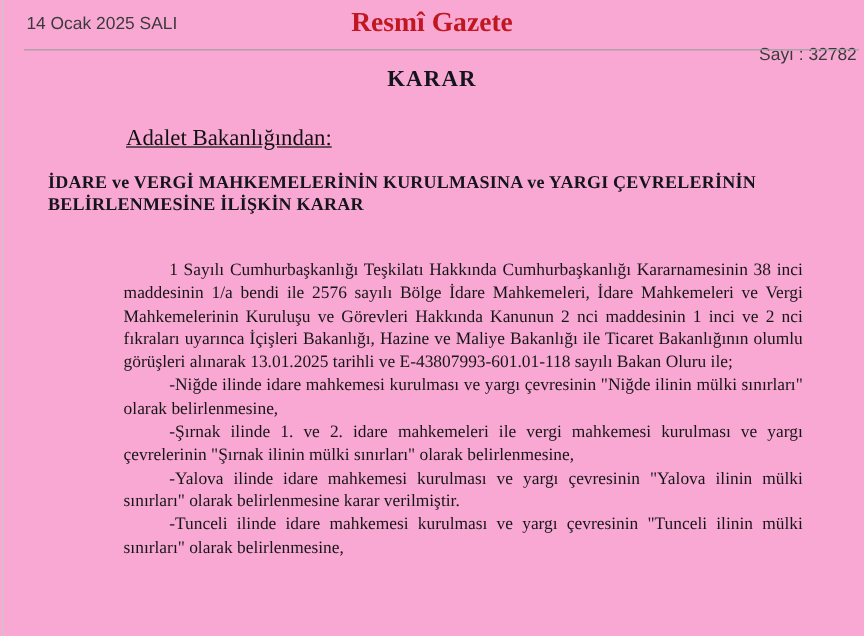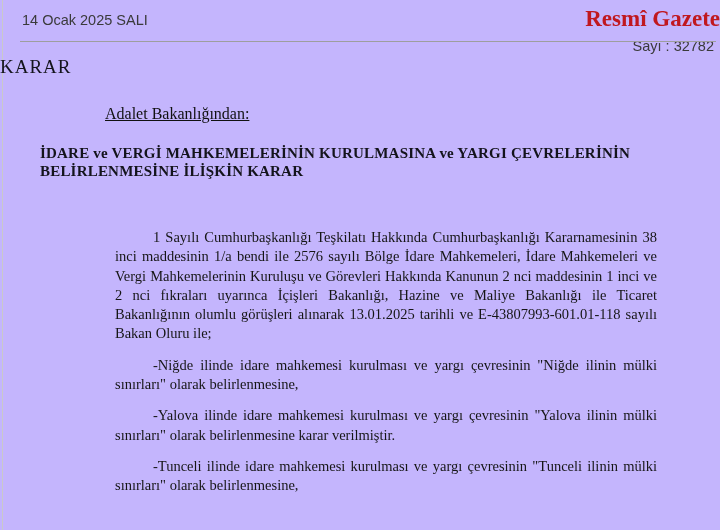--- a/index.html
+++ b/index.html
@@ -5,80 +5,80 @@
   * { margin: 0; padding: 0; box-sizing: border-box; }
   html, body { background: #ffffff; }
   body {
     width: 720px; height: 530px;
     position: relative;
     overflow: hidden;
     font-family: "Liberation Serif", serif;
   }
   .page {
     position: absolute; inset: 0;
-    background: #c4b5fd;
+    background: #f9a8d4;
   }
   .page-left-edge {
     position: absolute; left: 2px; top: 0; bottom: 0;
     width: 1px; background: #c9c9c9;
   }
   
   .masthead-row { position: absolute; left: 0; top: 0; right: 0; height: 41px; }
   .date-text {
     position: absolute; left: 22px; top: 12px;
     font-family: "Liberation Sans", sans-serif;
     font-size: 14.5px; color: #3a3a3a; white-space: nowrap;
   }
   .masthead-title {
     position: absolute; left: 0; right: 0; top: 6px;
-    text-align: right;
+    text-align: center;
     font-family: "Liberation Serif", serif;
     font-weight: bold; font-size: 23px; color: #c0181f;
     white-space: nowrap;
   }
   .issue-number {
     position: absolute; right: 6px; top: 12px;
     font-family: "Liberation Sans", sans-serif;
     font-size: 14.5px; color: #3a3a3a; white-space: nowrap; margin-top: 26px;
   }
   .header-divider {
     position: absolute; left: 20px; right: 4px; top: 41px;
     height: 1px; background: #9e9e9e;
   }
   
   .section-heading {
     position: absolute; left: 0; right: 0; top: 56px;
-    text-align: left;
-    font-weight: normal; font-size: 19px; letter-spacing: 1px;
+    text-align: center;
+    font-weight: bold; font-size: 19px; letter-spacing: 1px;
     color: #14141c; white-space: nowrap;
   }
   .ministry-heading {
     position: absolute; left: 105px; top: 105px;
-    font-size: 16px; color: #111111;
+    font-size: 19px; color: #111111;
     text-decoration: underline;
     white-space: nowrap;
   }
   .decision-title {
     position: absolute; left: 40px; right: 40px; top: 145px;
     text-align: left;
     font-weight: bold; font-size: 15px; line-height: 17.5px;
     letter-spacing: 0.2px;
     color: #14141c;
   }
   
   .decision-body {
     position: absolute; left: 103px; top: 216px;
     width: 566px;
     font-size: 14.5px; line-height: 19.3px;
     color: #161616;
     text-align: justify;
   }
   .decision-body p {
     text-indent: 38px;
-    margin: 12px;
+    margin: 0;
   }
 </style>
 </head>
 <body>
 
 <div class="page">
 
   <div class="page-left-edge"></div>
 
   <div class="masthead-row">
@@ -94,17 +94,18 @@
   <div class="ministry-heading">Adalet Bakanlığından:</div>
 
   <div class="decision-title">
     <div>İDARE ve VERGİ MAHKEMELERİNİN KURULMASINA ve YARGI ÇEVRELERİNİN</div>
     <div>BELİRLENMESİNE İLİŞKİN KARAR</div>
   </div>
 
   <div class="decision-body">
     <p>1 Sayılı Cumhurbaşkanlığı Teşkilatı Hakkında Cumhurbaşkanlığı Kararnamesinin 38 inci maddesinin 1/a bendi ile 2576 sayılı Bölge İdare Mahkemeleri, İdare Mahkemeleri ve Vergi Mahkemelerinin Kuruluşu ve Görevleri Hakkında Kanunun 2 nci maddesinin 1 inci ve 2 nci fıkraları uyarınca İçişleri Bakanlığı, Hazine ve Maliye Bakanlığı ile Ticaret Bakanlığının olumlu görüşleri alınarak 13.01.2025 tarihli ve E-43807993-601.01-118 sayılı Bakan Oluru ile;</p>
     <p>-Niğde ilinde idare mahkemesi kurulması ve yargı çevresinin "Niğde ilinin mülki sınırları" olarak belirlenmesine,</p>
+    <p>-Şırnak ilinde 1. ve 2. idare mahkemeleri ile vergi mahkemesi kurulması ve yargı çevrelerinin "Şırnak ilinin mülki sınırları" olarak belirlenmesine,</p>
     <p>-Yalova ilinde idare mahkemesi kurulması ve yargı çevresinin "Yalova ilinin mülki sınırları" olarak belirlenmesine karar verilmiştir.</p>
     <p>-Tunceli ilinde idare mahkemesi kurulması ve yargı çevresinin "Tunceli ilinin mülki sınırları" olarak belirlenmesine,</p>
   </div>
 
 </div>
 
 </body></html>

